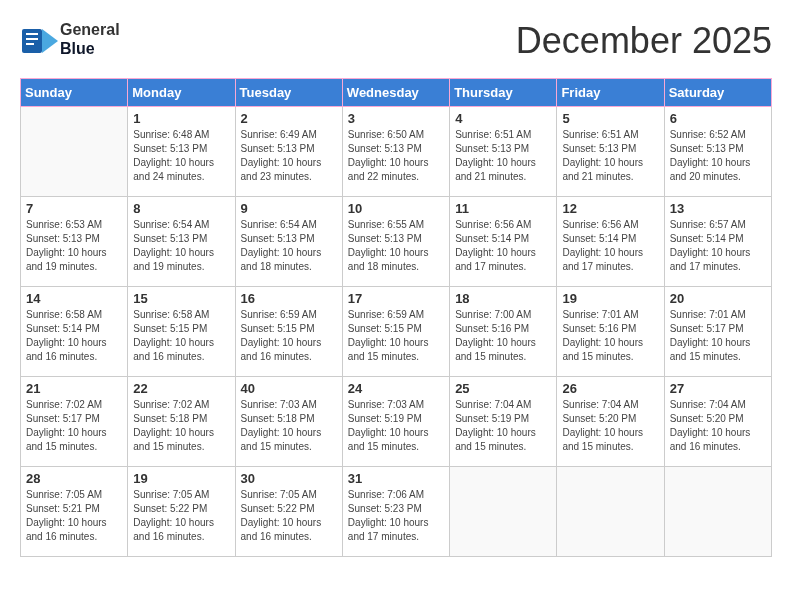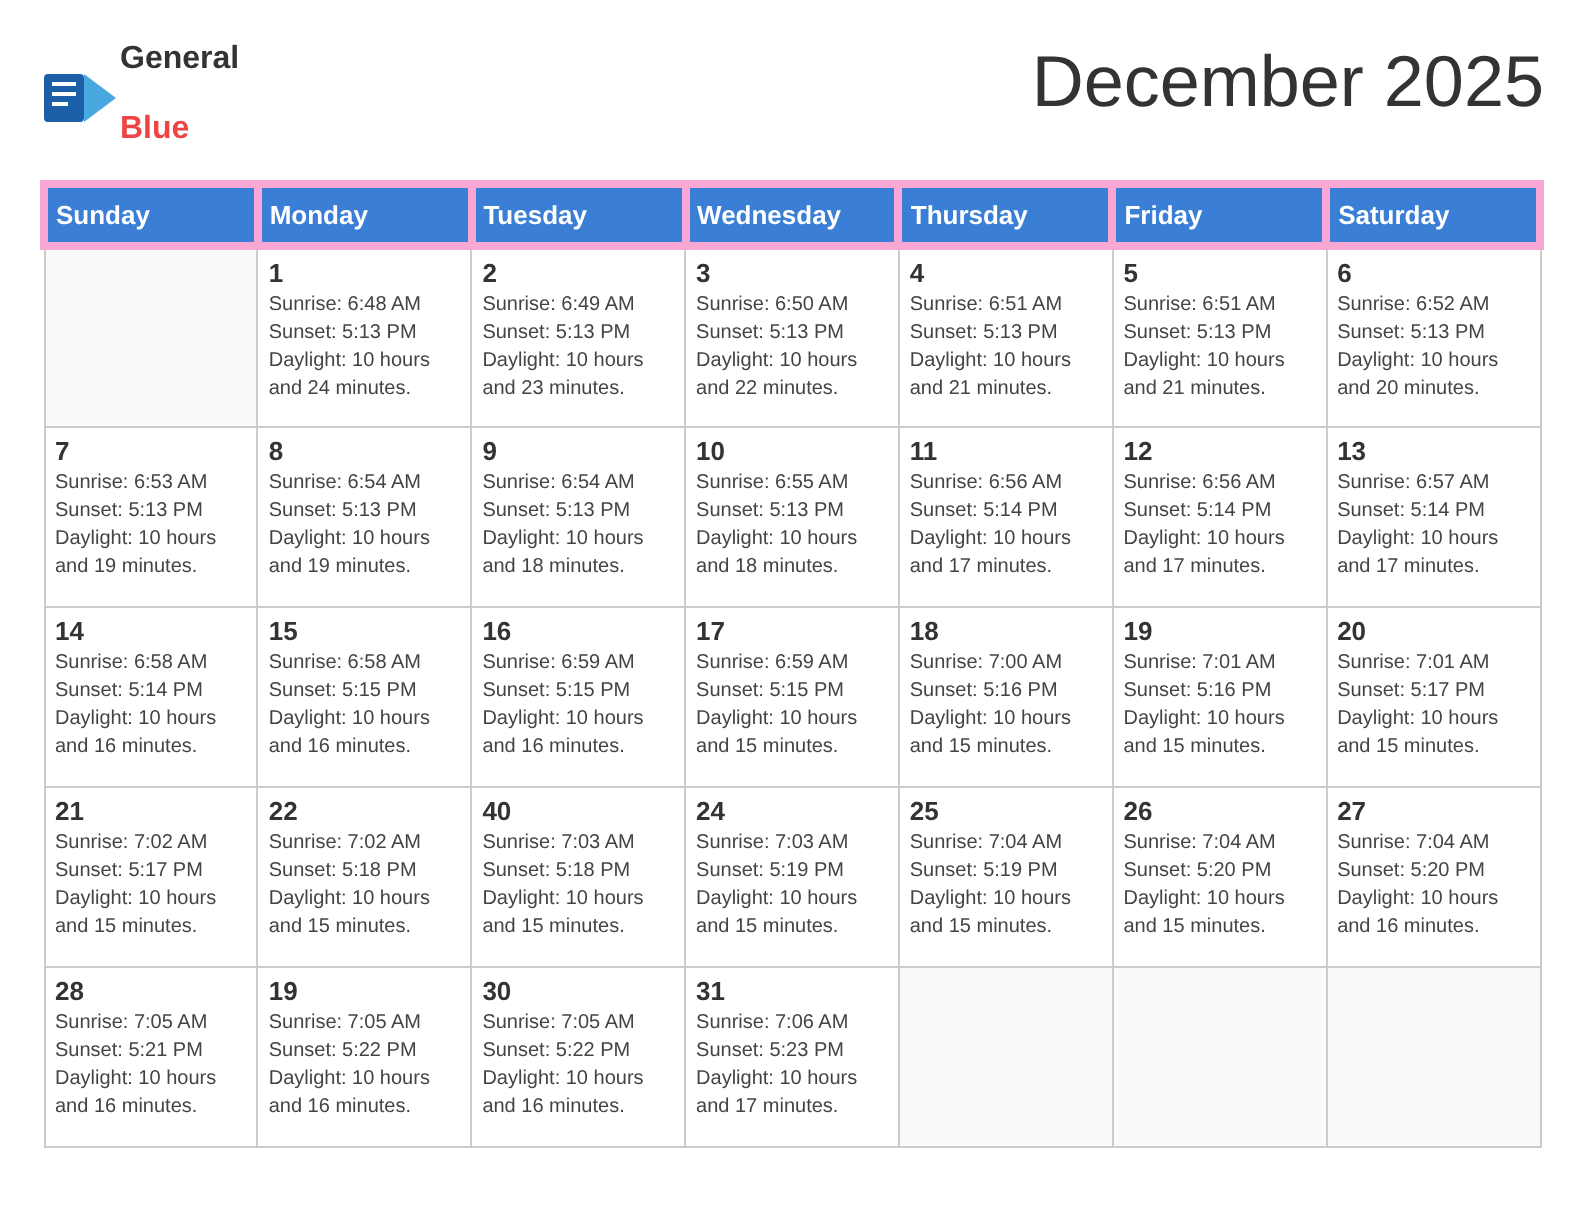--- a/index.html
+++ b/index.html
@@ -26,24 +26,23 @@
     }
     .logo-icon {
       width: 36px;
       height: 36px;
       margin-right: 4px;
       position: relative;
     }
     .logo-text {
       display: flex;
       flex-direction: column;
-      gap: 16px;
     }
     .logo-text .general { font-size: 16px; color: #333; font-weight: bold; }
-    .logo-text .blue { font-size: 16px; color: #ef4444; font-weight: bold; }
+    .logo-text .blue { font-size: 16px; color: #0f172a; font-weight: bold; }
     .title-area {
       text-align: right;
     }
     .month-title {
       font-size: 36px;
       font-weight: normal;
       color: #333;
     }
     .subtitle {
       font-size: 16px;
@@ -54,21 +53,21 @@
       border-collapse: collapse;
       font-size: 11px;
     }
     .calendar th {
       background-color: #3a7fd5;
       color: #fff;
       padding: 6px 4px;
       text-align: left;
       font-size: 13px;
       font-weight: bold;
-      border: 4px solid #f9a8d4;
+      border: 1px solid #f9a8d4;
     }
     .calendar td {
       border: 1px solid #ccc;
       vertical-align: top;
       padding: 4px 5px;
       width: calc(100% / 7);
       min-height: 80px;
       height: 90px;
       background: #fff;
     }

